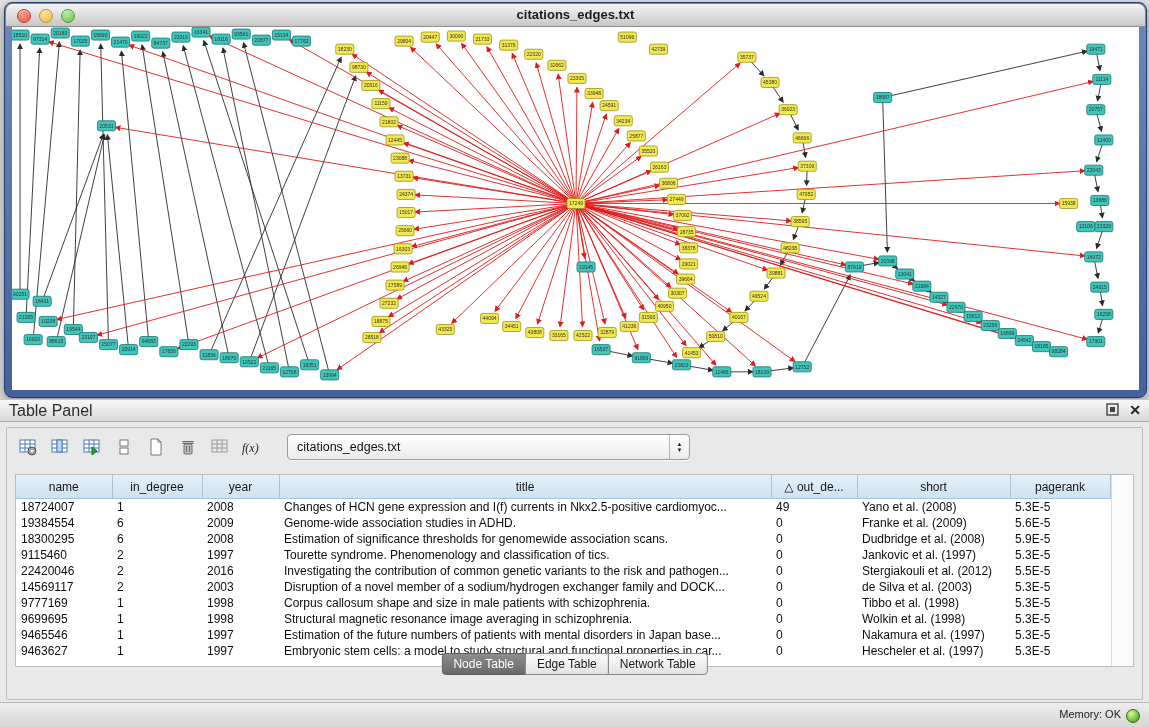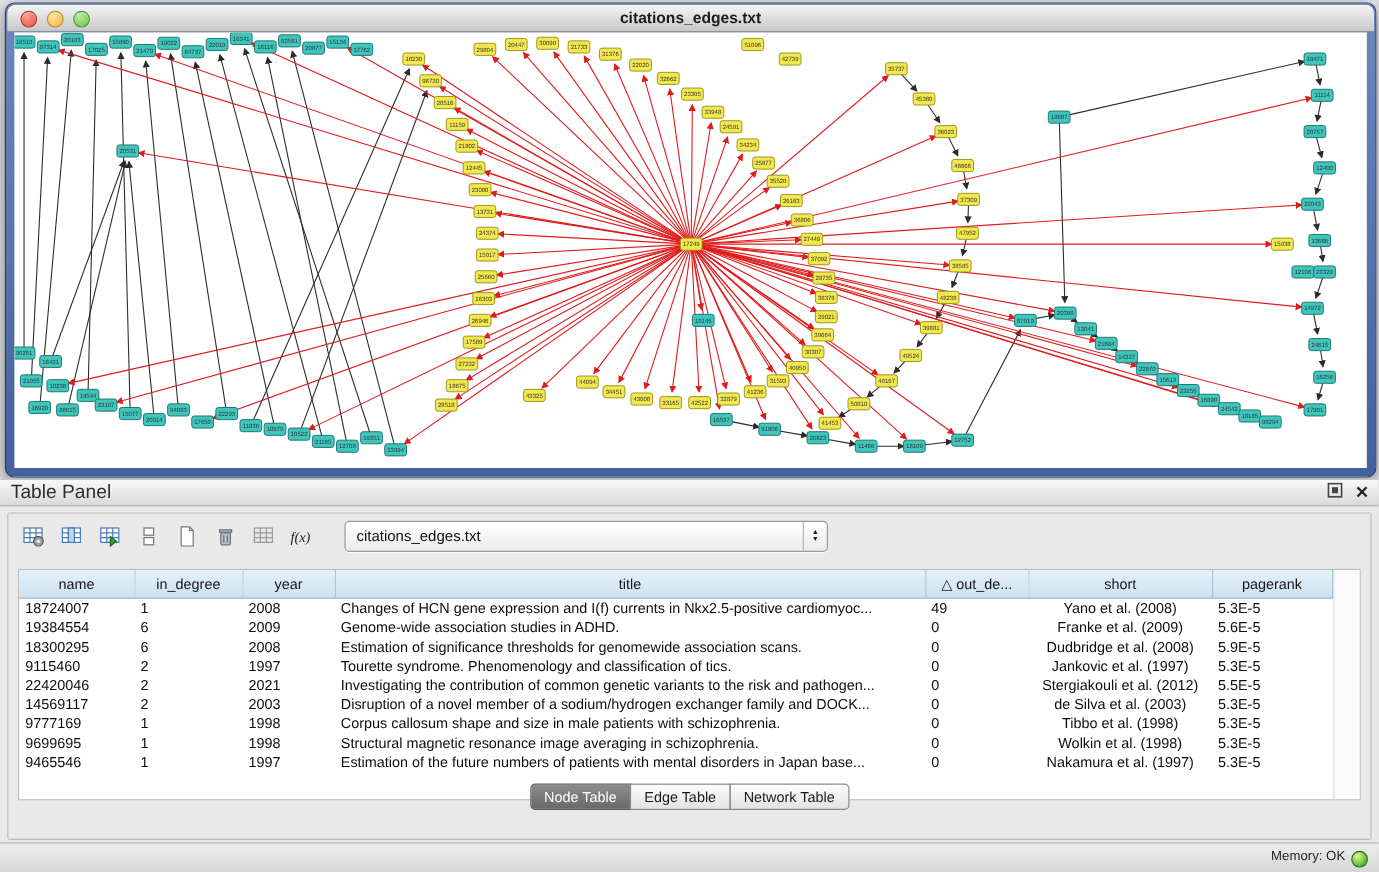--- a/index.html
+++ b/index.html
@@ -41,21 +41,21 @@
     display:flex;flex-direction:column;align-items:center;justify-content:center;color:#222;}
   .combo-arrows span{font-size:6px;line-height:6px;}
 
   .table-wrap{position:absolute;left:8px;top:46px;right:8px;bottom:32px;background:#fff;
     border:1px solid #bdbdbd;overflow:hidden;display:flex;}
   table{border-collapse:collapse;table-layout:fixed;font-size:12px;align-self:flex-start;}
   thead th{background:linear-gradient(#e4f1fa,#cde2f0);border:1px solid #a9c3d7;border-top:none;
     height:19px;font-weight:400;color:#151515;overflow:hidden;white-space:nowrap;padding:2px 3px;}
   thead th:first-child{border-left:none;}
   tbody td{height:16px;padding:0 5px;white-space:nowrap;overflow:hidden;color:#0d0d0d;}
-  tbody td.center{text-align:center;margin-top:41px;}
+  tbody td.center{text-align:left;margin-top:41px;}
   .v-scroll{flex:1;background:#fbfbfb;border-left:1px solid #dcdcdc;}
 
   .tabs{position:absolute;left:50%;bottom:24px;transform:translateX(-50%);display:flex;margin-top:34px;}
   .tab{height:20px;line-height:20px;padding:0 11px;font-size:12px;border:1px solid #8a8a8a;
     background:linear-gradient(#fdfdfd,#e2e2e2);color:#1a1a1a;margin-left:-1px;white-space:nowrap;}
   .tab:first-child{border-radius:4px 0 0 4px;margin-left:0;}
   .tab:last-child{border-radius:0 4px 4px 0;}
   .tab.active{background:linear-gradient(#8d8d8d,#686868);color:#fff;border-color:#5c5c5c;}
 
   .statusbar{position:absolute;left:0;bottom:0;width:1149px;height:24px;
@@ -917,21 +917,21 @@
                 <td>2</td>
                 <td>1997</td>
                 <td>Tourette syndrome. Phenomenology and classification of tics.</td>
                 <td>0</td>
                 <td class="center">Jankovic et al. (1997)</td>
                 <td>5.3E-5</td>
               </tr>
               <tr>
                 <td>22420046</td>
                 <td>2</td>
-                <td>2021</td>
+                <td>2016</td>
                 <td>Investigating the contribution of common genetic variants to the risk and pathogen...</td>
                 <td>0</td>
                 <td class="center">Stergiakouli et al. (2012)</td>
                 <td>5.5E-5</td>
               </tr>
               <tr>
                 <td>14569117</td>
                 <td>2</td>
                 <td>2003</td>
                 <td>Disruption of a novel member of a sodium/hydrogen exchanger family and DOCK...</td>
@@ -959,20 +959,29 @@
               </tr>
               <tr>
                 <td>9465546</td>
                 <td>1</td>
                 <td>1997</td>
                 <td>Estimation of the future numbers of patients with mental disorders in Japan base...</td>
                 <td>0</td>
                 <td class="center">Nakamura et al. (1997)</td>
                 <td>5.3E-5</td>
               </tr>
+              <tr>
+                <td>9463627</td>
+                <td>1</td>
+                <td>1997</td>
+                <td>Embryonic stem cells: a model to study structural and functional properties in car...</td>
+                <td>0</td>
+                <td class="center">Hescheler et al. (1997)</td>
+                <td>5.3E-5</td>
+              </tr>
             </tbody>
         </table>
         <div class="v-scroll"></div>
       </div>
 
       <div class="tabs" id="table-tabs">
           <div class="tab active">Node Table</div>
           <div class="tab">Edge Table</div>
           <div class="tab">Network Table</div>
         </div>

